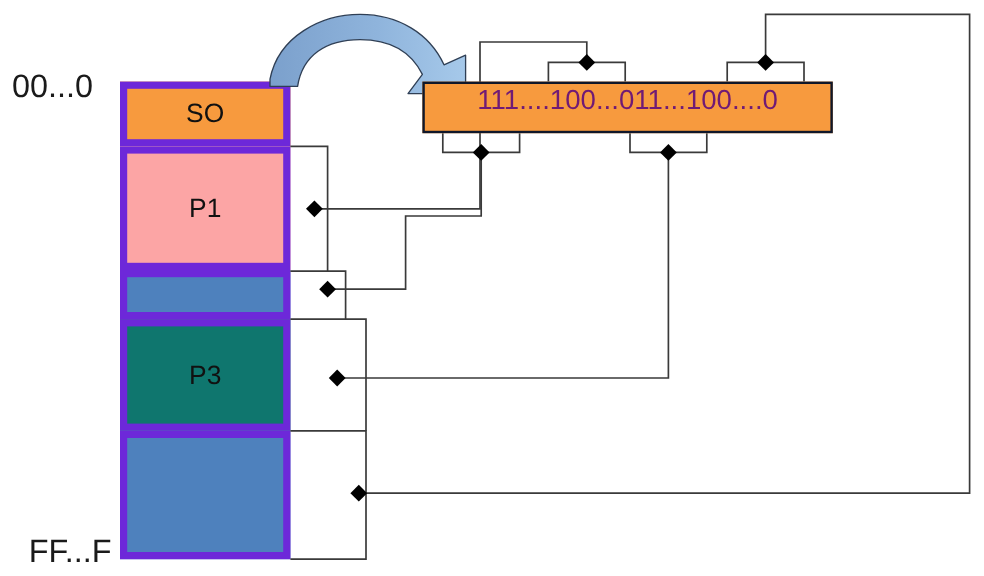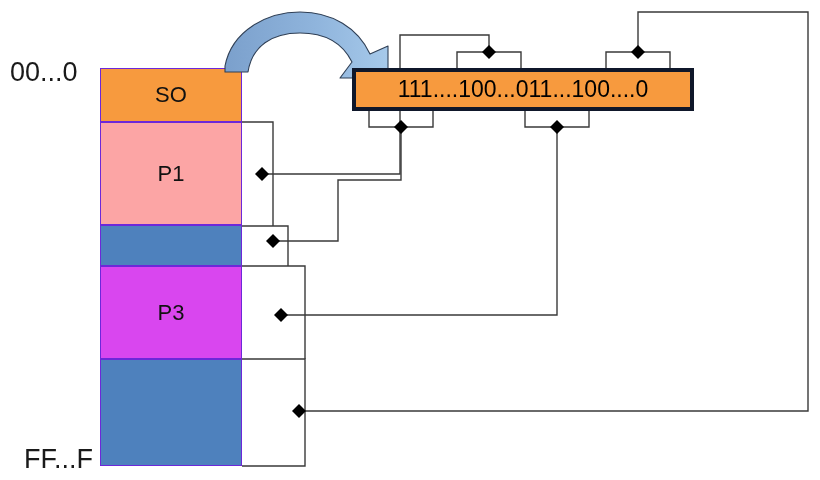--- a/index.html
+++ b/index.html
@@ -21,38 +21,38 @@
     letter-spacing:0px;
   }
   #addr-top{left:10px;top:57px;}
   #addr-bottom{left:24px;top:444px;}
 
   .mem-block{
     position:absolute;
     left:100px;
     width:142px;
     box-sizing:border-box;
-    border:1px solid #6d28d9;
+    border:6px solid #6d28d9;
     display:flex;
     align-items:center;
     justify-content:center;
     font-size:22px;
     color:#111111;
   }
   .mem-label{pointer-events:none;}
 
   #bitstring-box{
     position:absolute;
     left:352px;top:68px;
     width:342px;height:43px;
     box-sizing:border-box;
-    border:4px solid #0f172a;
+    border:2px solid #0f172a;
     background:#F79A3E;
-    display:flex;align-items:center;justify-content:center;
-    font-size:23px;color:#000000;
+    display:flex;justify-content:center;
+    font-size:23px;color:#701a75;
     letter-spacing:0px;
     white-space:nowrap;
   }
 </style>
 </head>
 <body>
 
 <div id="stage">
 
   <div class="addr-label" id="addr-top">00...0</div>
@@ -63,21 +63,21 @@
   </div>
 
   <div class="mem-block" id="blk-p1" style="top:122px;height:103px;background:#fca5a5;">
     <span class="mem-label">P1</span>
   </div>
 
   <div class="mem-block" id="blk-free1" style="top:225px;height:41px;background:#4E81BD;">
     <span class="mem-label"></span>
   </div>
 
-  <div class="mem-block" id="blk-p3" style="top:266px;height:93px;background:#d946ef;">
+  <div class="mem-block" id="blk-p3" style="top:266px;height:93px;background:#0f766e;">
     <span class="mem-label">P3</span>
   </div>
 
   <div class="mem-block" id="blk-free2" style="top:359px;height:107px;background:#4E81BD;">
     <span class="mem-label"></span>
   </div>
 
   <svg id="wires" viewBox="0 0 820 480">
     <defs>
       <linearGradient id="arrowGrad" x1="0" y1="0" x2="1" y2="0">

